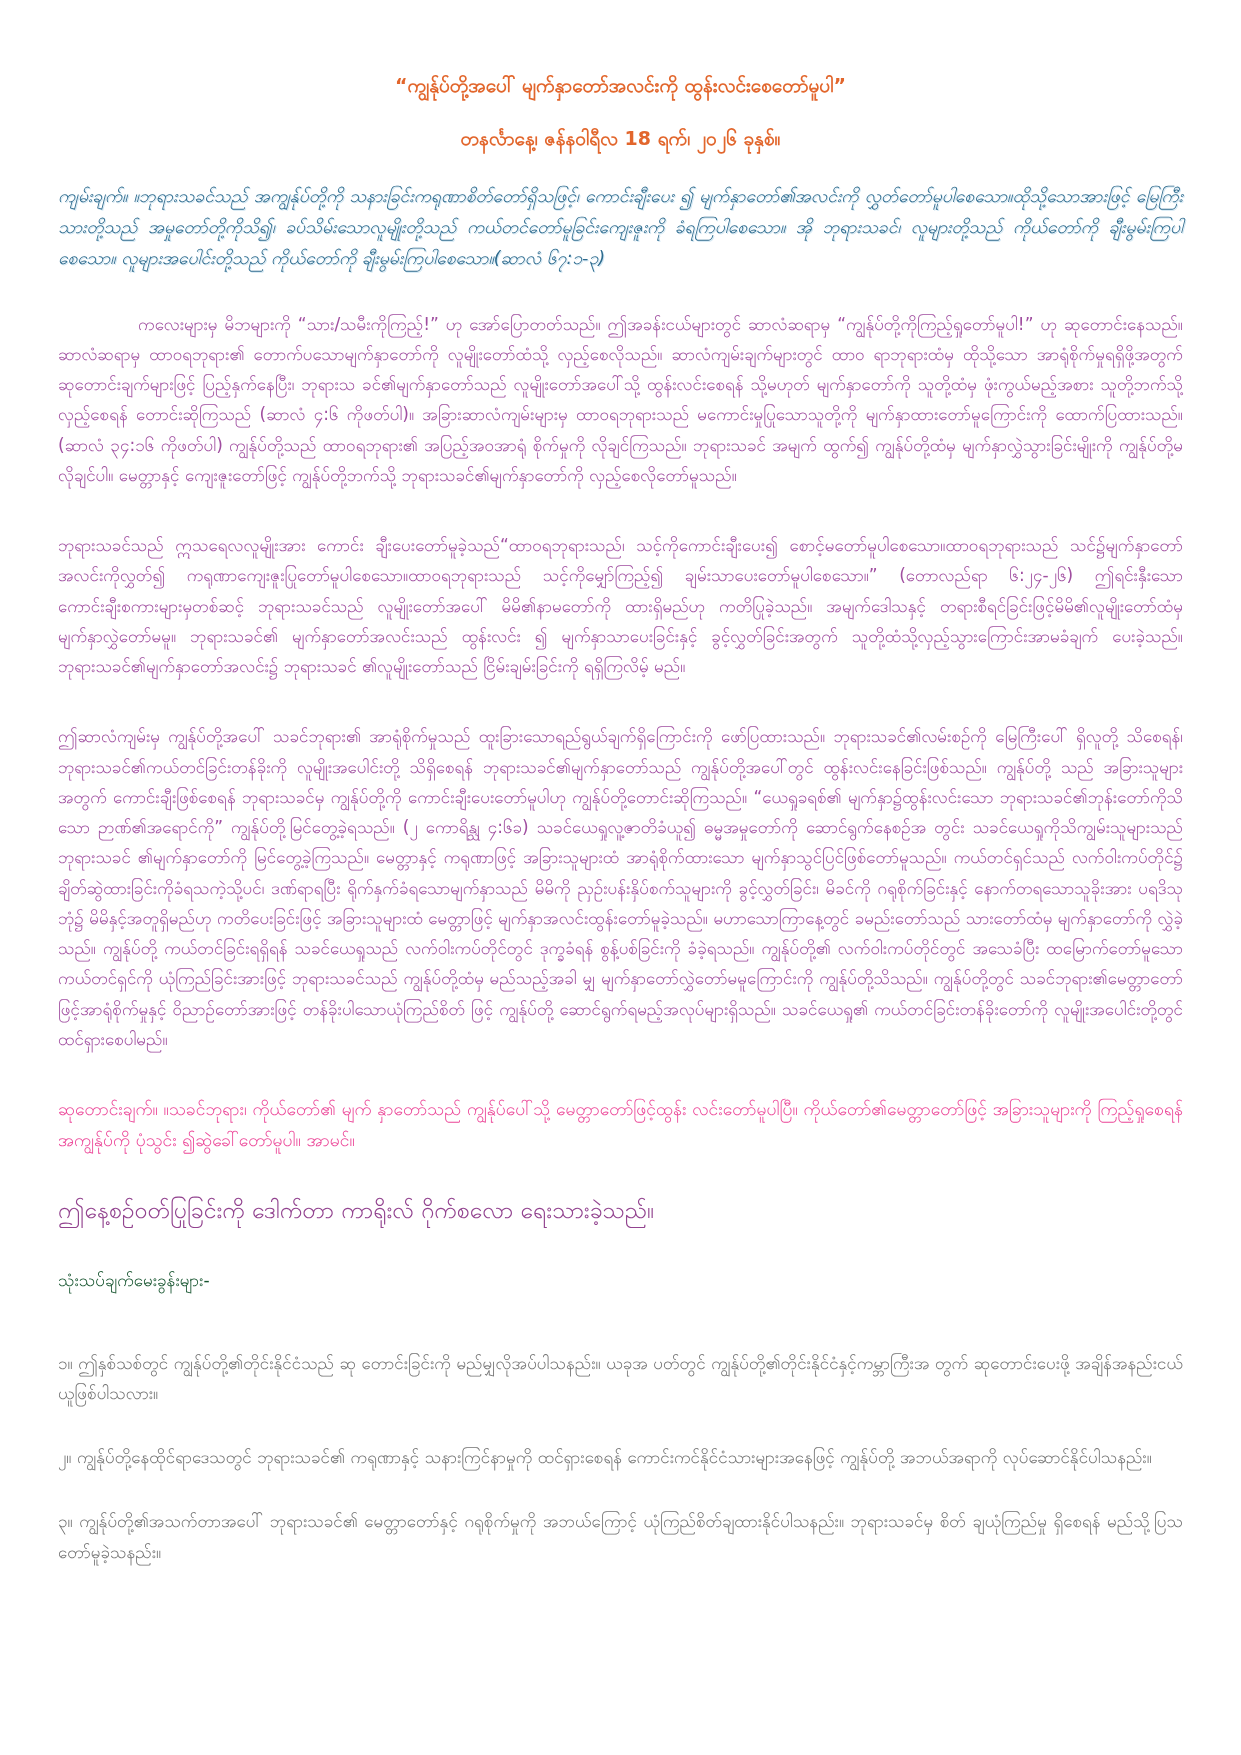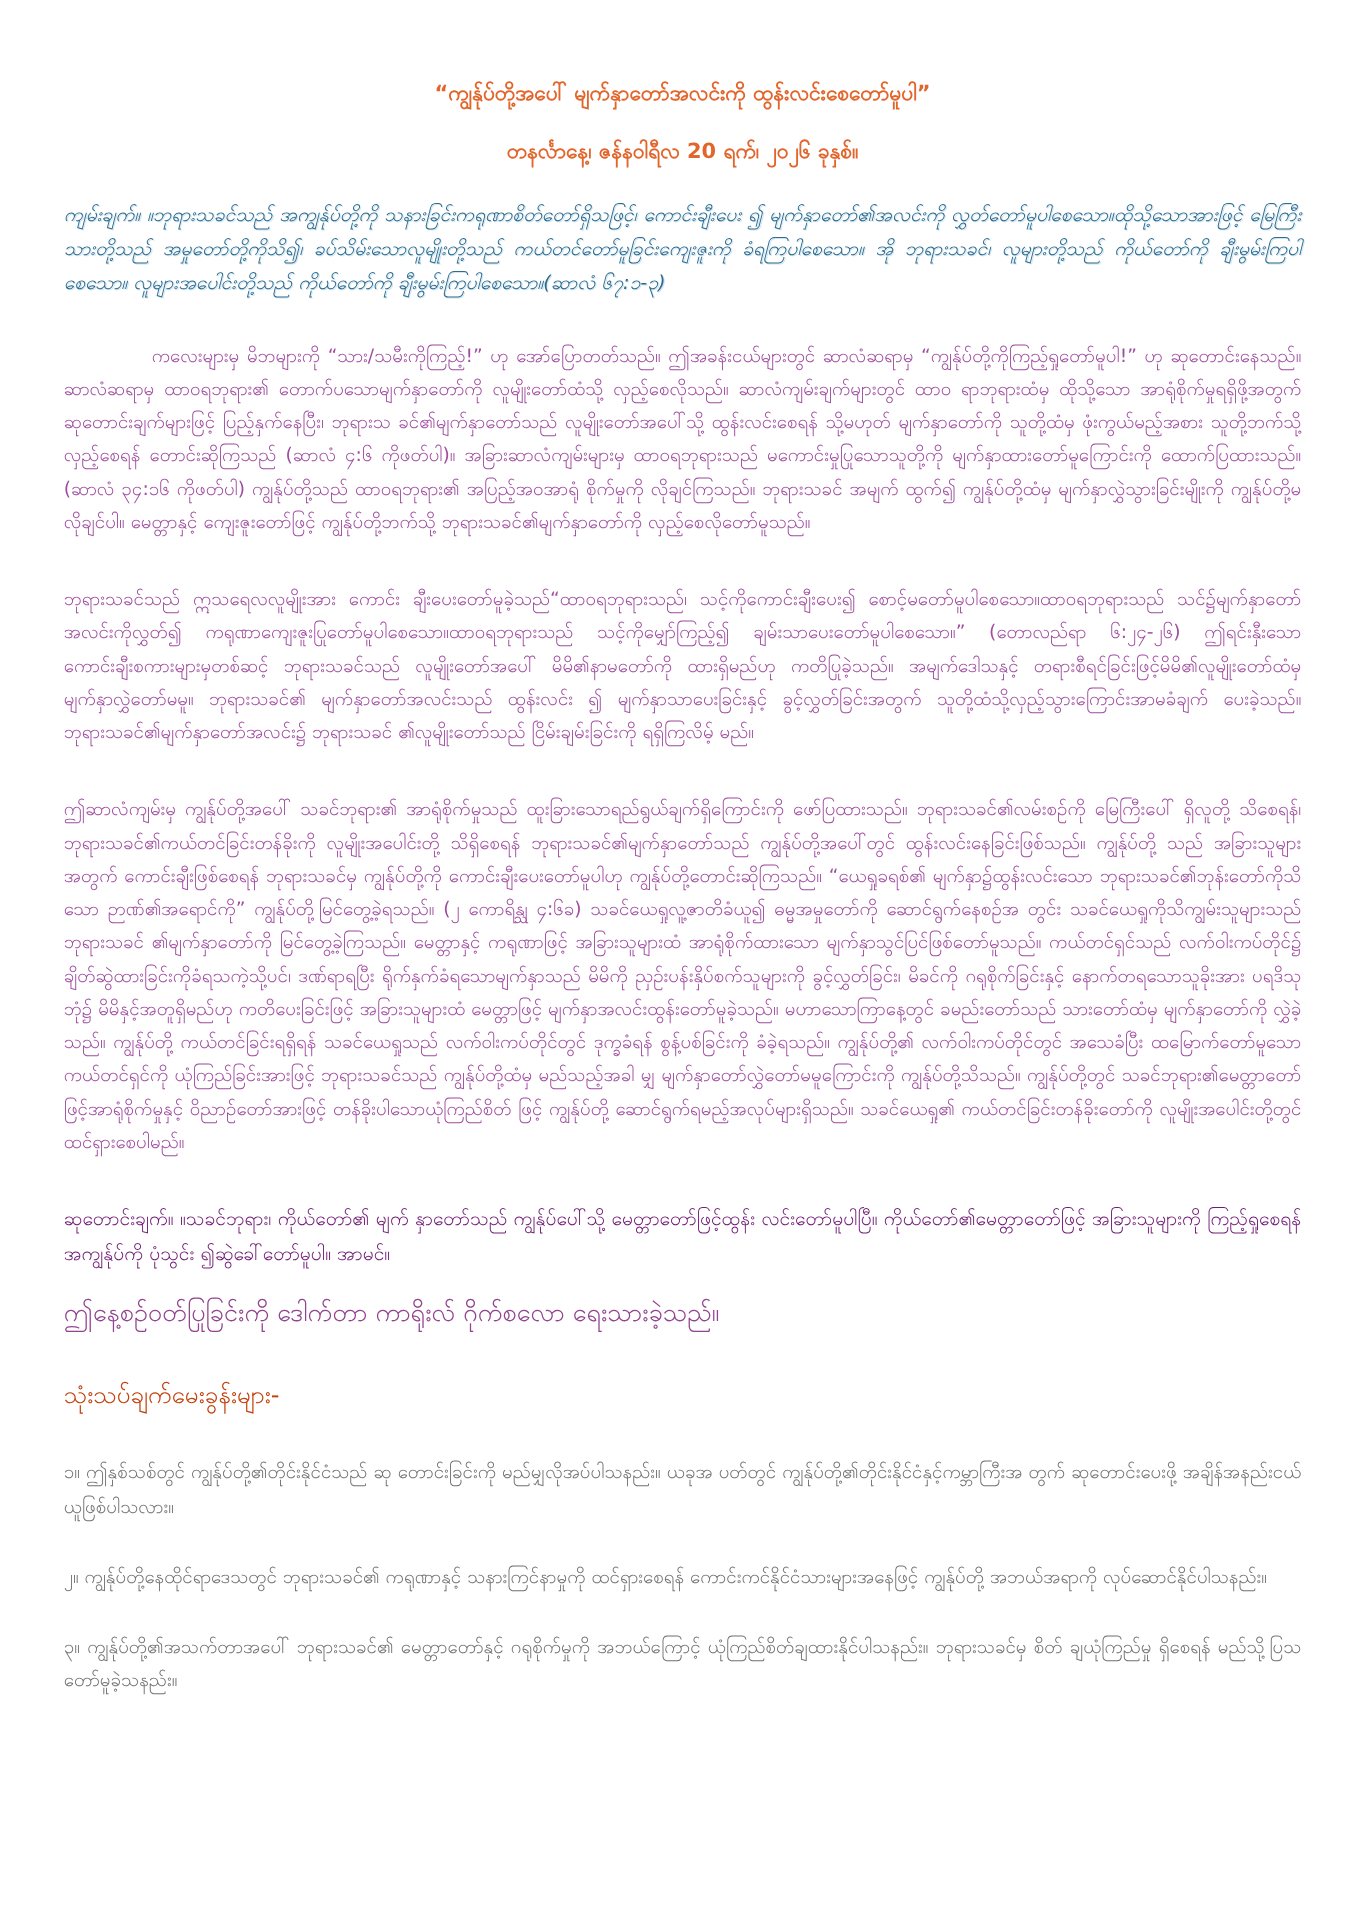--- a/index.html
+++ b/index.html
@@ -48,54 +48,54 @@
     color: #a04ea0;
     font-size: 17px;
     line-height: 1.78;
     text-align: justify;
     margin: 0 0 40px 0;
   }
   .body-par.indented {
     text-indent: 80px;
   }
   .prayer {
-    color: #701a75;
+    color: #ec4899;
     font-size: 17.5px;
     line-height: 1.78;
     text-align: justify;
-    margin: 0 0 18px 0;
+    margin: 0 0 34px 0;
   }
   .attribution {
     color: #92438f;
     font-size: 23px;
     line-height: 1.78;
     margin: 0 0 34px 0;
   }
   .q-heading {
-    color: #c2410c;
-    font-size: 22px;
+    color: #14532d;
+    font-size: 17px;
     line-height: 1.78;
-    margin: 0 0 36px 0;
+    margin: 0 0 52px 0;
   }
   .question {
     color: #737373;
     font-size: 17px;
     line-height: 1.78;
     text-align: justify;
     margin: 0 0 34px 0;
   }
 </style>
 </head>
 <body>
 
 <div class="page">
 
   <h1 class="doc-title">“ကျွန်ုပ်တို့အပေါ် မျက်နှာတော်အလင်းကို ထွန်းလင်းစေတော်မူပါ”</h1>
 
-  <h2 class="doc-date">တနင်္လာနေ့၊ ဇန်နဝါရီလ 20 ရက်၊ ၂၀၂၆ ခုနှစ်။</h2>
+  <h2 class="doc-date">တနင်္လာနေ့၊ ဇန်နဝါရီလ 18 ရက်၊ ၂၀၂၆ ခုနှစ်။</h2>
 
   <p class="scripture">ကျမ်းချက်။ ။ဘုရားသခင်သည် အကျွန်ုပ်တို့ကို သနားခြင်းကရုဏာစိတ်တော်ရှိသဖြင့်၊ ကောင်းချီးပေး ၍ မျက်နှာတော်၏အလင်းကို လွှတ်တော်မူပါစေသော။ထိုသို့သောအားဖြင့် မြေကြီးသားတို့သည် အမှုတော်တို့ကိုသိ၍၊ ခပ်သိမ်းသောလူမျိုးတို့သည် ကယ်တင်တော်မူခြင်းကျေးဇူးကို ခံရကြပါစေသော။ အို ဘုရားသခင်၊ လူများတို့သည် ကိုယ်တော်ကို ချီးမွမ်းကြပါစေသော။ လူများအပေါင်းတို့သည် ကိုယ်တော်ကို ချီးမွမ်းကြပါစေသော။(ဆာလံ ၆၇:၁-၃)</p>
 
   <p class="body-par indented">ကလေးများမှ မိဘများကို “သား/သမီးကိုကြည့်!” ဟု အော်ပြောတတ်သည်။ ဤအခန်းငယ်များတွင် ဆာလံဆရာမှ “ကျွန်ုပ်တို့ကိုကြည့်ရှုတော်မူပါ!” ဟု ဆုတောင်းနေသည်။ ဆာလံဆရာမှ ထာဝရဘုရား၏ တောက်ပသောမျက်နှာတော်ကို လူမျိုးတော်ထံသို့ လှည့်စေလိုသည်။ ဆာလံကျမ်းချက်များတွင် ထာဝ ရာဘုရားထံမှ ထိုသို့သော အာရုံစိုက်မှုရရှိဖို့အတွက် ဆုတောင်းချက်များဖြင့် ပြည့်နှက်နေပြီး၊ ဘုရားသ ခင်၏မျက်နှာတော်သည် လူမျိုးတော်အပေါ်သို့ ထွန်းလင်းစေရန် သို့မဟုတ် မျက်နှာတော်ကို သူတို့ထံမှ ဖုံးကွယ်မည့်အစား သူတို့ဘက်သို့ လှည့်စေရန် တောင်းဆိုကြသည် (ဆာလံ ၄:၆ ကိုဖတ်ပါ)။ အခြားဆာလံကျမ်းများမှ ထာဝရဘုရားသည် မကောင်းမှုပြုသောသူတို့ကို မျက်နှာထားတော်မူကြောင်းကို ထောက်ပြထားသည်။ (ဆာလံ ၃၄:၁၆ ကိုဖတ်ပါ) ကျွန်ုပ်တို့သည် ထာဝရဘုရား၏ အပြည့်အဝအာရုံ စိုက်မှုကို လိုချင်ကြသည်။ ဘုရားသခင် အမျက် ထွက်၍ ကျွန်ုပ်တို့ထံမှ မျက်နှာလွှဲသွားခြင်းမျိုးကို ကျွန်ုပ်တို့မလိုချင်ပါ။ မေတ္တာနှင့် ကျေးဇူးတော်ဖြင့် ကျွန်ုပ်တို့ဘက်သို့ ဘုရားသခင်၏မျက်နှာတော်ကို လှည့်စေလိုတော်မူသည်။</p>
 
   <p class="body-par">ဘုရားသခင်သည် ဣသရေလလူမျိုးအား ကောင်း ချီးပေးတော်မူခဲ့သည်“ထာဝရဘုရားသည်၊ သင့်ကိုကောင်းချီးပေး၍ စောင့်မတော်မူပါစေသော။ထာဝရဘုရားသည် သင်၌မျက်နှာတော်အလင်းကိုလွှတ်၍ ကရုဏာကျေးဇူးပြုတော်မူပါစေသော။ထာဝရဘုရားသည် သင့်ကိုမျှော်ကြည့်၍ ချမ်းသာပေးတော်မူပါစေသော။” (တောလည်ရာ ၆:၂၄-၂၆) ဤရင်းနှီးသော ကောင်းချီးစကားများမှတစ်ဆင့် ဘုရားသခင်သည် လူမျိုးတော်အပေါ် မိမိ၏နာမတော်ကို ထားရှိမည်ဟု ကတိပြုခဲ့သည်။ အမျက်ဒေါသနှင့် တရားစီရင်ခြင်းဖြင့်မိမိ၏လူမျိုးတော်ထံမှ မျက်နှာလွှဲတော်မမူ။ ဘုရားသခင်၏ မျက်နှာတော်အလင်းသည် ထွန်းလင်း ၍ မျက်နှာသာပေးခြင်းနှင့် ခွင့်လွှတ်ခြင်းအတွက် သူတို့ထံသို့လှည့်သွားကြောင်းအာမခံချက် ပေးခဲ့သည်။ ဘုရားသခင်၏မျက်နှာတော်အလင်း၌ ဘုရားသခင် ၏လူမျိုးတော်သည် ငြိမ်းချမ်းခြင်းကို ရရှိကြလိမ့် မည်။</p>
 
   <p class="body-par">ဤဆာလံကျမ်းမှ ကျွန်ုပ်တို့အပေါ် သခင်ဘုရား၏ အာရုံစိုက်မှုသည် ထူးခြားသောရည်ရွယ်ချက်ရှိကြောင်းကို ဖော်ပြထားသည်။ ဘုရားသခင်၏လမ်းစဉ်ကို မြေကြီးပေါ် ရှိလူတို့ သိစေရန်၊ ဘုရားသခင်၏ကယ်တင်ခြင်းတန်ခိုးကို လူမျိုးအပေါင်းတို့ သိရှိစေရန် ဘုရားသခင်၏မျက်နှာတော်သည် ကျွန်ုပ်တို့အပေါ်တွင် ထွန်းလင်းနေခြင်းဖြစ်သည်။ ကျွန်ုပ်တို့ သည် အခြားသူများအတွက် ကောင်းချီးဖြစ်စေရန် ဘုရားသခင်မှ ကျွန်ုပ်တို့ကို ကောင်းချီးပေးတော်မူပါဟု ကျွန်ုပ်တို့တောင်းဆိုကြသည်။ “ယေရှုခရစ်၏ မျက်နှာ၌ထွန်းလင်းသော ဘုရားသခင်၏ဘုန်းတော်ကိုသိသော ဉာဏ်၏အရောင်ကို” ကျွန်ုပ်တို့မြင်တွေ့ခဲ့ရသည်။ (၂ ကောရိန္သု ၄:၆ခ) သခင်ယေရှုလူ့ဇာတိခံယူ၍ ဓမ္မအမှုတော်ကို ဆောင်ရွက်နေစဉ်အ တွင်း သခင်ယေရှုကိုသိကျွမ်းသူများသည် ဘုရားသခင် ၏မျက်နှာတော်ကို မြင်တွေ့ခဲ့ကြသည်။ မေတ္တာနှင့် ကရုဏာဖြင့် အခြားသူများထံ အာရုံစိုက်ထားသော မျက်နှာသွင်ပြင်ဖြစ်တော်မူသည်။ ကယ်တင်ရှင်သည် လက်ဝါးကပ်တိုင်၌ ချိတ်ဆွဲထားခြင်းကိုခံရသကဲ့သို့ပင်၊ ဒဏ်ရာရပြီး ရိုက်နှက်ခံရသောမျက်နှာသည် မိမိကို ညှဉ်းပန်းနှိပ်စက်သူများကို ခွင့်လွှတ်ခြင်း၊ မိခင်ကို ဂရုစိုက်ခြင်းနှင့် နောက်တရသောသူခိုးအား ပရဒိသုဘုံ၌ မိမိနှင့်အတူရှိမည်ဟု ကတိပေးခြင်းဖြင့် အခြားသူများထံ မေတ္တာဖြင့် မျက်နှာအလင်းထွန်းတော်မူခဲ့သည်။ မဟာသောကြာနေ့တွင် ခမည်းတော်သည် သားတော်ထံမှ မျက်နှာတော်ကို လွှဲခဲ့သည်။ ကျွန်ုပ်တို့ ကယ်တင်ခြင်းရရှိရန် သခင်ယေရှုသည် လက်ဝါးကပ်တိုင်တွင် ဒုက္ခခံရန် စွန့်ပစ်ခြင်းကို ခံခဲ့ရသည်။ ကျွန်ုပ်တို့၏ လက်ဝါးကပ်တိုင်တွင် အသေခံပြီး ထမြောက်တော်မူသော ကယ်တင်ရှင်ကို ယုံကြည်ခြင်းအားဖြင့် ဘုရားသခင်သည် ကျွန်ုပ်တို့ထံမှ မည်သည့်အခါ မျှ မျက်နှာတော်လွှဲတော်မမူကြောင်းကို ကျွန်ုပ်တို့သိသည်။ ကျွန်ုပ်တို့တွင် သခင်ဘုရား၏မေတ္တာတော်ဖြင့်အာရုံစိုက်မှုနှင့် ဝိညာဉ်တော်အားဖြင့် တန်ခိုးပါသောယုံကြည်စိတ် ဖြင့် ကျွန်ုပ်တို့ ဆောင်ရွက်ရမည့်အလုပ်များရှိသည်။ သခင်ယေရှု၏ ကယ်တင်ခြင်းတန်ခိုးတော်ကို လူမျိုးအပေါင်းတို့တွင် ထင်ရှားစေပါမည်။</p>
 
   <p class="prayer">ဆုတောင်းချက်။ ။သခင်ဘုရား၊ ကိုယ်တော်၏ မျက် နှာတော်သည် ကျွန်ုပ်ပေါ်သို့ မေတ္တာတော်ဖြင့်ထွန်း လင်းတော်မူပါပြီ။ ကိုယ်တော်၏မေတ္တာတော်ဖြင့် အခြားသူများကို ကြည့်ရှုစေရန် အကျွန်ုပ်ကို ပုံသွင်း ၍ဆွဲခေါ်တော်မူပါ။ အာမင်။</p>

